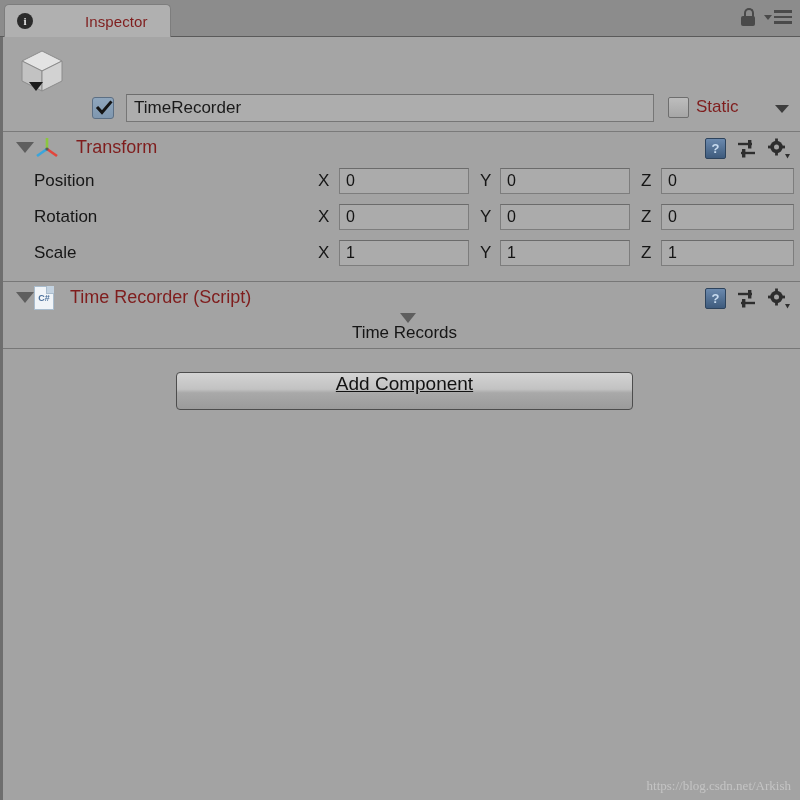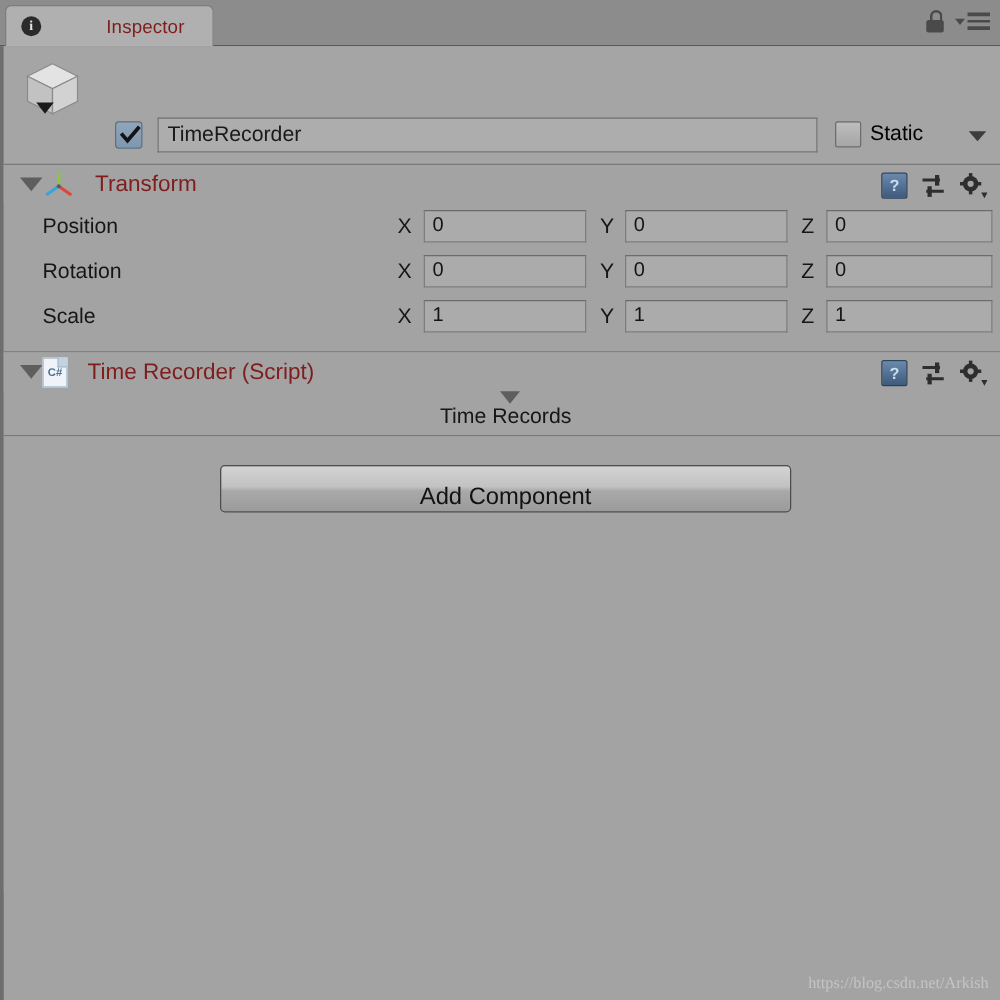--- a/index.html
+++ b/index.html
@@ -159,21 +159,21 @@
     width: 21px; height: 21px;
     background: linear-gradient(#bdbdbd, #a6a6a6);
     border: 1px solid #6e6e6e;
     border-radius: 2px;
     box-sizing: border-box;
   }
   .static-label {
     position: absolute;
     left: 693px; top: 60px;
     font-size: 17px;
-    color: #000000;
+    color: #7f1d1d;
   }
   .static-caret {
     position: absolute;
     left: 772px; top: 68px;
     width: 0; height: 0;
     border-left: 7px solid transparent;
     border-right: 7px solid transparent;
     border-top: 8px solid #3d3d3d;
   }
 
@@ -378,24 +378,25 @@
   }
   .add-component {
     position: absolute;
     left: 173px; top: 23px;
     width: 457px; height: 38px;
     background: linear-gradient(#d3d3d3 0%, #c2c2c2 45%, #a9a9a9 55%, #9b9b9b 100%);
     border: 1px solid #4d4d4d;
     border-radius: 4px;
     box-sizing: border-box;
     display: flex;
-    align-items: flex-end;
+    align-items: flex-start;
     justify-content: center;
     font-size: 19px;
     color: #121212;
+    text-decoration: underline;
   }
 
   .watermark {
     position: absolute;
     right: 9px; bottom: 6px;
     font-size: 13px;
     color: #c4c4c4;
     font-family: Liberation Serif, serif;
   }
 </style>

